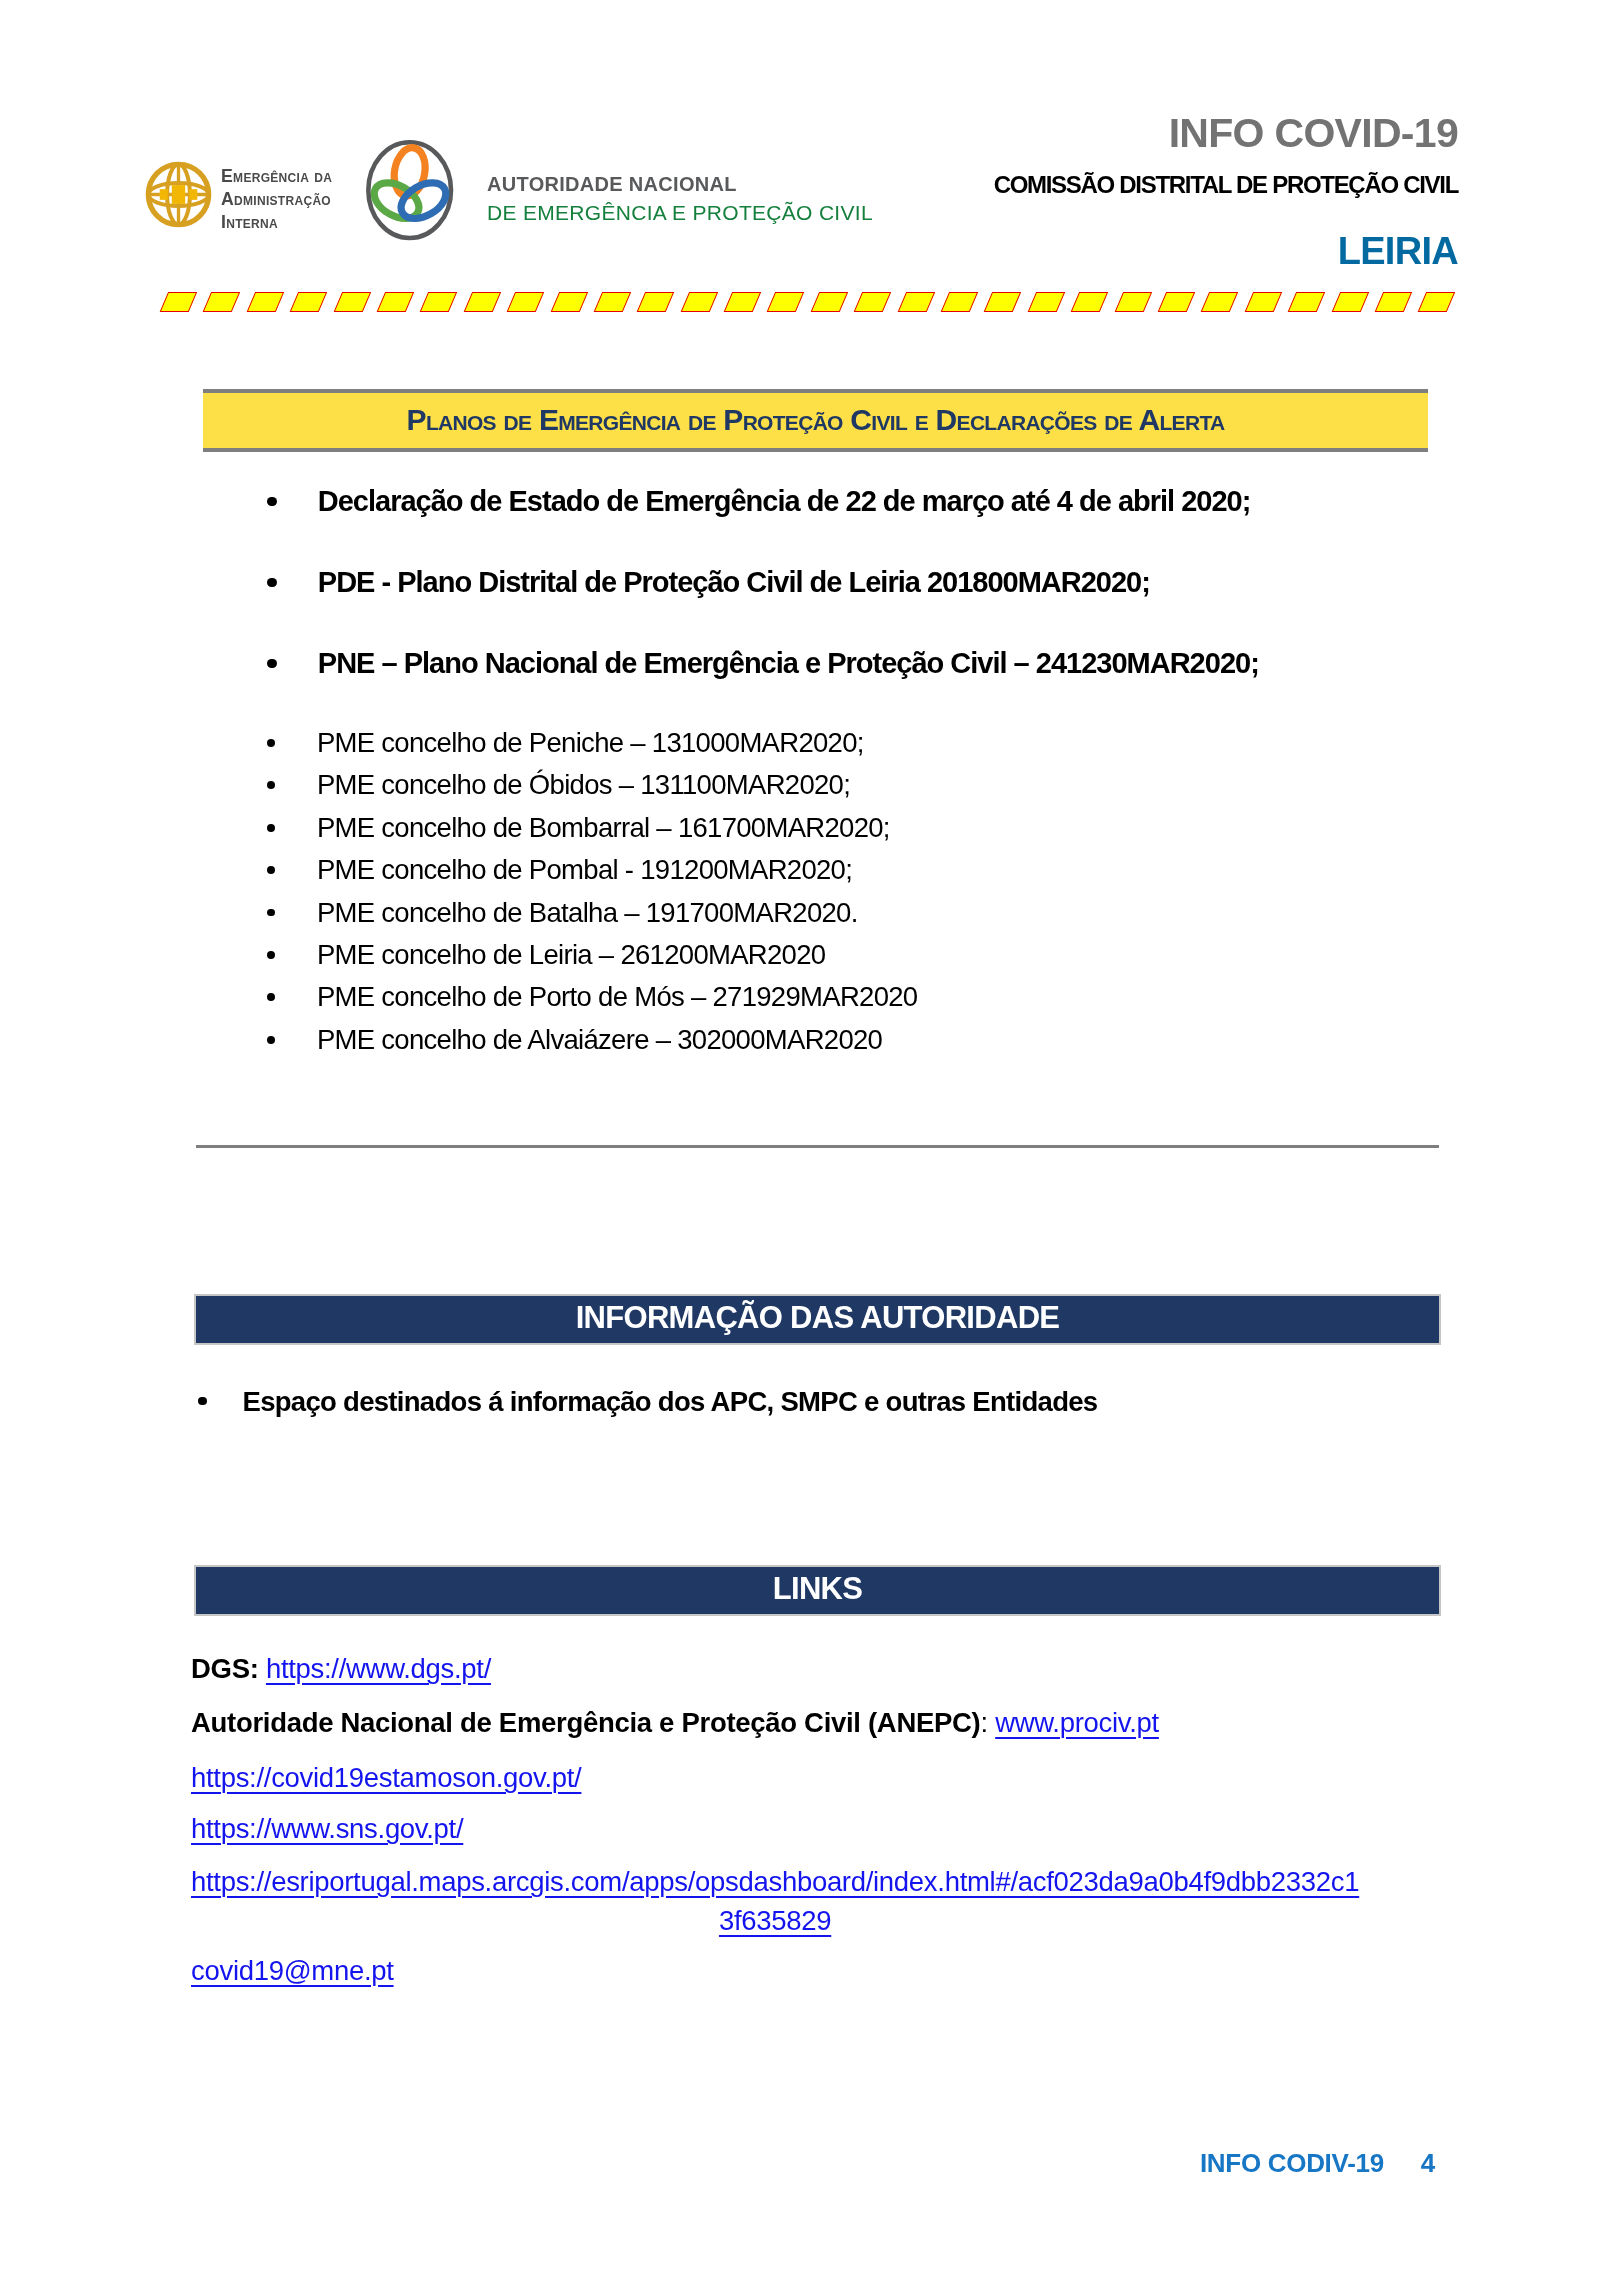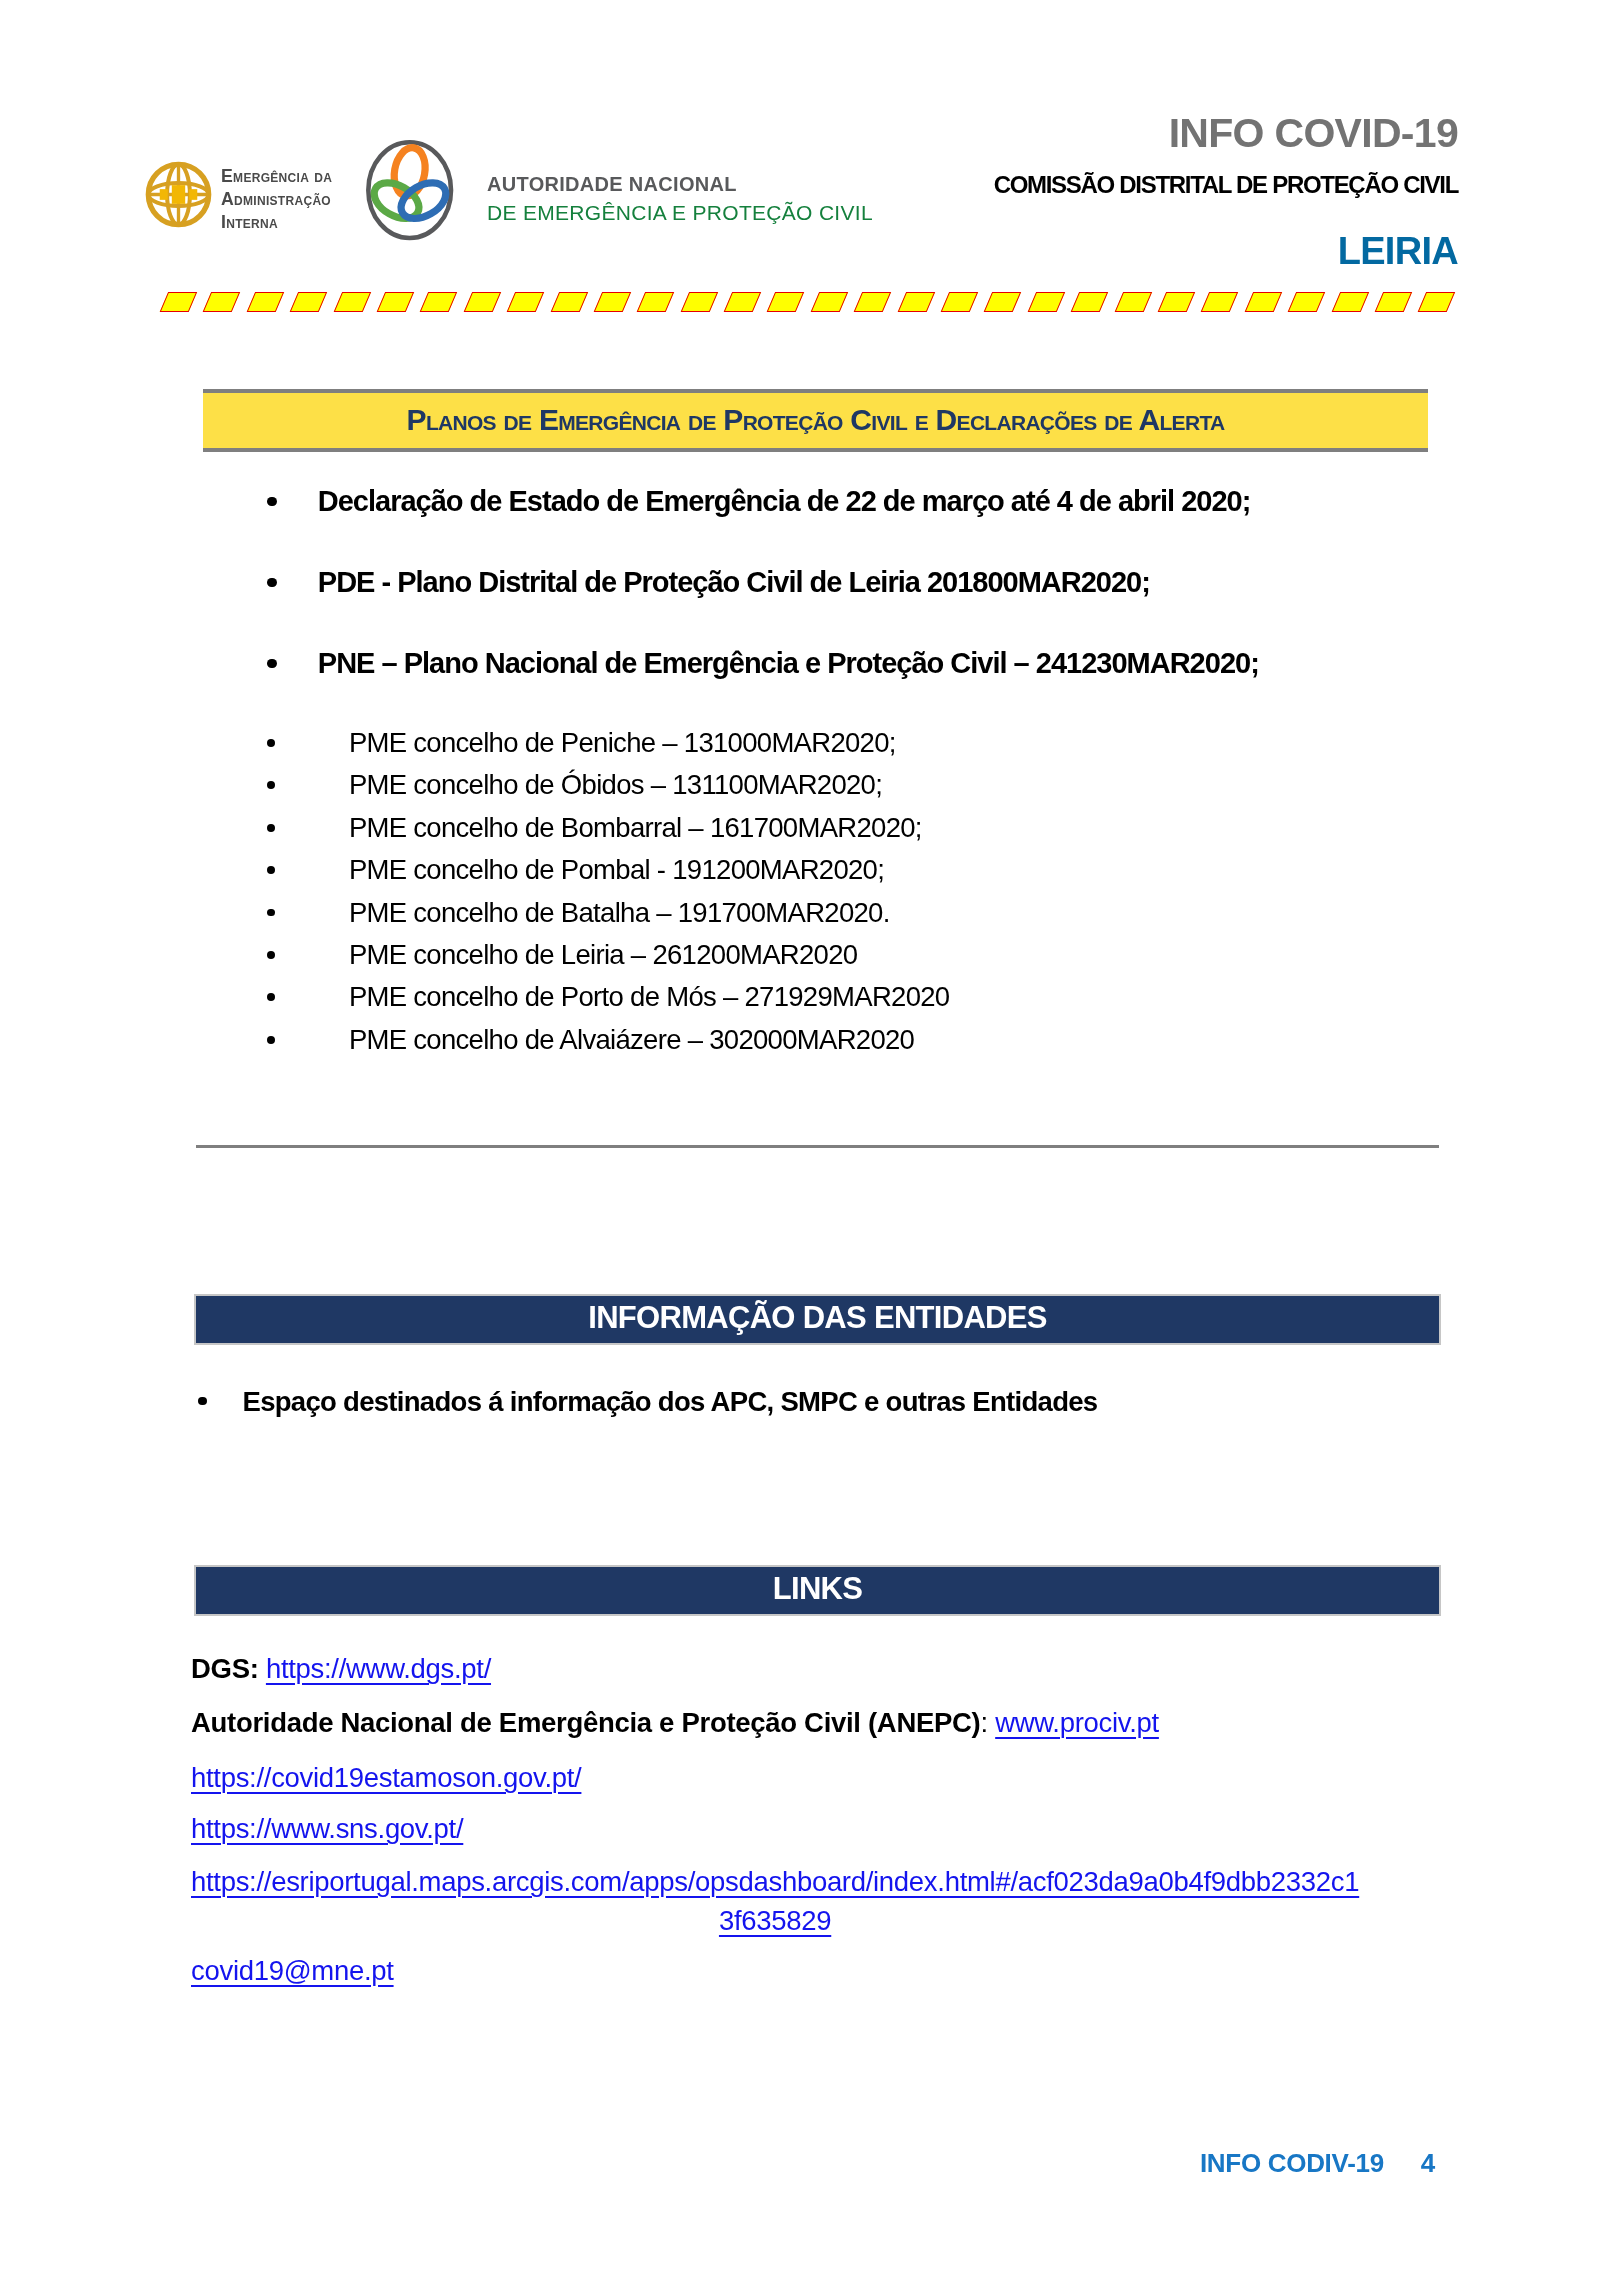--- a/index.html
+++ b/index.html
@@ -53,21 +53,21 @@
     color:#1F3864; letter-spacing:-0.7px;
   }
 
   
   .blist { position:absolute; left:267px; top:486px; width:1178px; }
   .blist .item { display:flex; margin-bottom:50px; }
   .blist .dot { width:9.8px; height:9.8px; border-radius:50%; background:#000; margin:10.5px 41px 0 0; }
   .blist .txt { font-size:29px; font-weight:700; letter-spacing:-1px; line-height:31px; }
 
   .plist { position:absolute; left:267px; top:728px; width:1178px; }
-  .plist .item { display:flex; margin-bottom:12.4px;gap:32px; }
+  .plist .item { display:flex; margin-bottom:12.4px; }
   .plist .dot { width:7.9px; height:7.9px; border-radius:50%; background:#000; margin:11px 42px 0 0; }
   .plist .txt { font-size:27.5px; font-weight:400; letter-spacing:-0.7px; line-height:30px; }
 
   .divider { position:absolute; left:196px; top:1145px; width:1243px; height:3.3px; background:#7f7f7f; }
 
   
   .navy-bar {
     position:absolute; left:194px; width:1247px; height:51px;
     background:#1F3864; border:2.6px solid #C6C6C6;
     color:#fff; font-size:31px; font-weight:700; text-align:center;
@@ -220,21 +220,21 @@
       <span class="txt">PME concelho de Porto de Mós – 271929MAR2020</span>
     </div>
     <div class="item">
       <span class="dot"></span>
       <span class="txt">PME concelho de Alvaiázere – 302000MAR2020</span>
     </div>
   </div>
 
   <div class="divider"></div>
 
-  <div class="navy-bar" id="bar-entidades">INFORMAÇÃO DAS ENTIDADES</div>
+  <div class="navy-bar" id="bar-entidades">INFORMAÇÃO DAS AUTORIDADE</div>
 
   <div class="espaco">
     <span class="dot"></span>
     <span class="txt">Espaço destinados á informação dos APC, SMPC e outras Entidades</span>
   </div>
 
   <div class="navy-bar" id="bar-links">LINKS</div>
 
   <div class="lnline" id="ln-dgs">
     <span class="lbl">DGS:</span>

